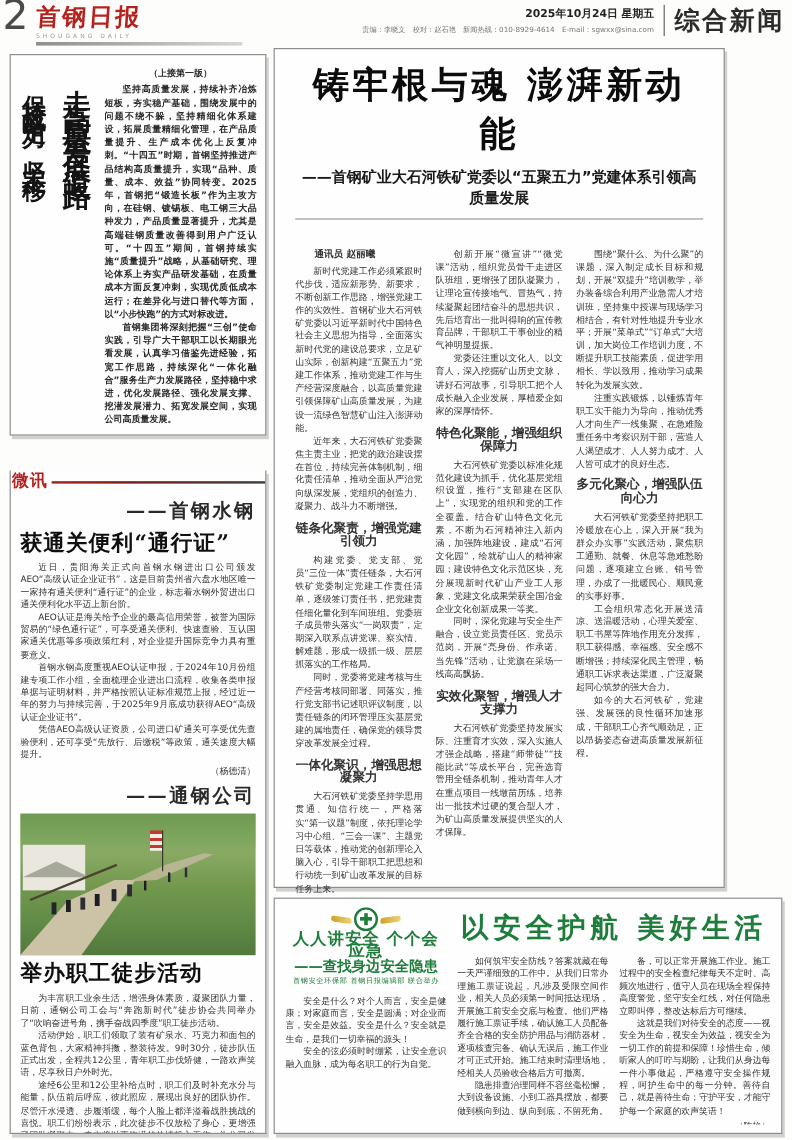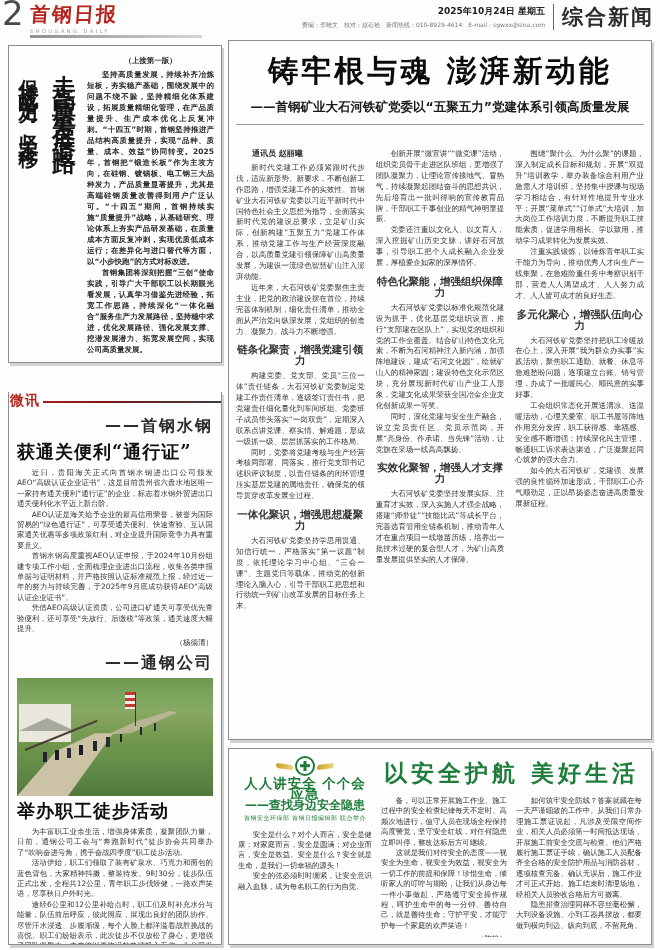--- a/index.html
+++ b/index.html
@@ -67,21 +67,21 @@
   .ph-flag { position:absolute; left:55%; top:12%; width:10px; height:17px;
     background:repeating-linear-gradient(180deg,#c23a30 0 3px,#efefe7 3px 6px); }
   .ph-flag::after { content:""; position:absolute; right:-1px; top:0; width:1px; height:34px; background:#3c352b; }
   .ph-ppl { position:absolute; left:26px; top:74px; width:4px; height:10px; background:#23242c;
     box-shadow: 12px -2px 0 0 #1c1d25, 24px -4px 0 0 #2c2d35, 36px -7px 0 0 #1c1d25, 50px -11px 0 0 #23242c,
       63px -15px 0 0 #2c2d35, 76px -19px 0 -1px #1c1d25, 96px -26px 0 -1px #23242c, 110px -30px 0 -1px #2c2d35,
       122px -34px 0 -2px #1c1d25, 133px -37px 0 -2px #23242c, 143px -40px 0 -2px #2c2d35, 152px -42px 0 -2px #1c1d25,
       160px -44px 0 -2px #23242c, 168px -46px 0 -3px #2c2d35; }
 
   
-  .main-box { left:228px; top:40px; width:424px; height:700px; padding:10px 7px 8px; }
+  .main-box { left:228px; top:40px; width:376px; height:700px; padding:10px 17px 8px; }
   .main-head { text-align:center; font-size:30px; font-weight:900; letter-spacing:3px; color:#0b0b0b; margin:0 0 7px; }
   .main-sub { text-align:center; font-size:12.5px; font-weight:700; color:#1a1a1a; padding-bottom:8px; border-bottom:1px solid #9b9b9b; margin-bottom:24px; }
   .cols { display:flex; gap:11px; height:594px; overflow:hidden; }
   .col { flex:1; font-size:7.5px; line-height:10.9px; text-align:justify; color:#333; overflow:hidden; }
 
   
   .safety-box { left:228px; top:748px; width:424px; height:197px; padding:7px 9px; display:flex; gap:9px; }
   .sf-col1 { width:134px; font-size:7.4px; line-height:10.4px; text-align:justify; color:#333; overflow:hidden; }
   .sf-slogan { text-align:center; color:#1f7d3c; margin-bottom:6px; }
   .logo-row { display:flex; align-items:center; justify-content:center; gap:2px; margin-bottom:2px; }
@@ -216,23 +216,23 @@
     </div>
     <div>
         <div class="para">安全是什么？对个人而言，安全是健康；对家庭而言，安全是圆满；对企业而言，安全是效益。安全是什么？安全就是生命，是我们一切幸福的源头！</div>
         <div class="para">安全的弦必须时时绷紧，让安全意识融入血脉，成为每名职工的行为自觉。</div>
       </div>
   </div>
   <div class="sf-right">
     <h2 class="sf-head serif">以安全护航 美好生活</h2>
     <div class="sf-cols">
       <div class="col2">
+          <div class="para">如何筑牢安全防线？答案就藏在每一天严谨细致的工作中。从我们日常办理施工票证说起，凡涉及受限空间作业，相关人员必须第一时间抵达现场，开展施工前安全交底与检查。他们严格履行施工票证手续，确认施工人员配备齐全合格的安全防护用品与消防器材，逐项核查完备、确认无误后，施工作业才可正式开始。施工结束时清理场地，经相关人员验收合格后方可撤离。</div>
+          <div class="para">隐患排查治理同样不容丝毫松懈，大到设备设施、小到工器具摆放，都要做到横向到边、纵向到底，不留死角。</div>
+        </div>
+      <div class="col2">
           <div class="para">备，可以正常开展施工作业。施工过程中的安全检查纪律每天不定时、高频次地进行，值守人员在现场全程保持高度警觉，坚守安全红线，对任何隐患立即叫停，整改达标后方可继续。</div>
           <div class="para">这就是我们对待安全的态度——视安全为生命，视安全为效益，视安全为一切工作的前提和保障！珍惜生命，倾听家人的叮咛与期盼，让我们从身边每一件小事做起，严格遵守安全操作规程，呵护生命中的每一分钟。善待自己，就是善待生命；守护平安，才能守护每一个家庭的欢声笑语！</div>
           <div class="sig">（陈艳）</div>
         </div>
-      <div class="col2">
-          <div class="para">如何筑牢安全防线？答案就藏在每一天严谨细致的工作中。从我们日常办理施工票证说起，凡涉及受限空间作业，相关人员必须第一时间抵达现场，开展施工前安全交底与检查。他们严格履行施工票证手续，确认施工人员配备齐全合格的安全防护用品与消防器材，逐项核查完备、确认无误后，施工作业才可正式开始。施工结束时清理场地，经相关人员验收合格后方可撤离。</div>
-          <div class="para">隐患排查治理同样不容丝毫松懈，大到设备设施、小到工器具摆放，都要做到横向到边、纵向到底，不留死角。</div>
-        </div>
     </div>
   </div>
 </section>
 
 </body></html>

